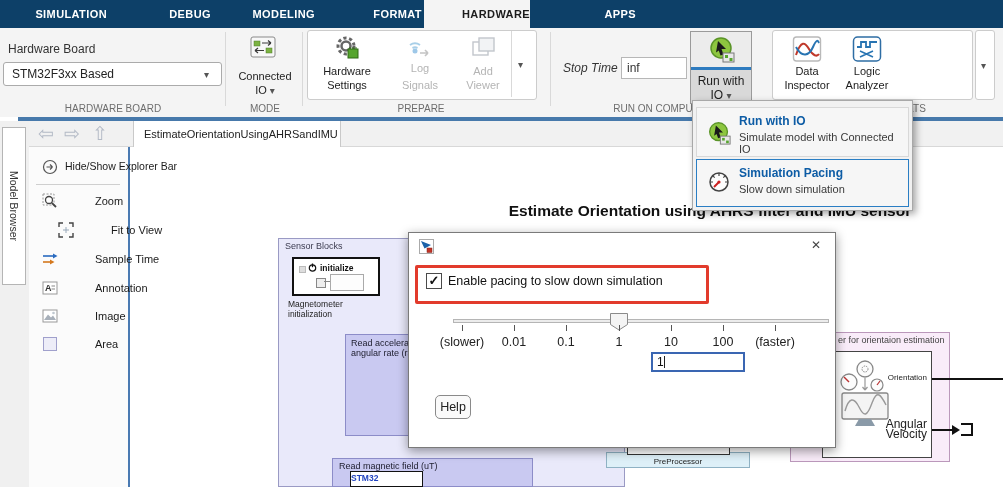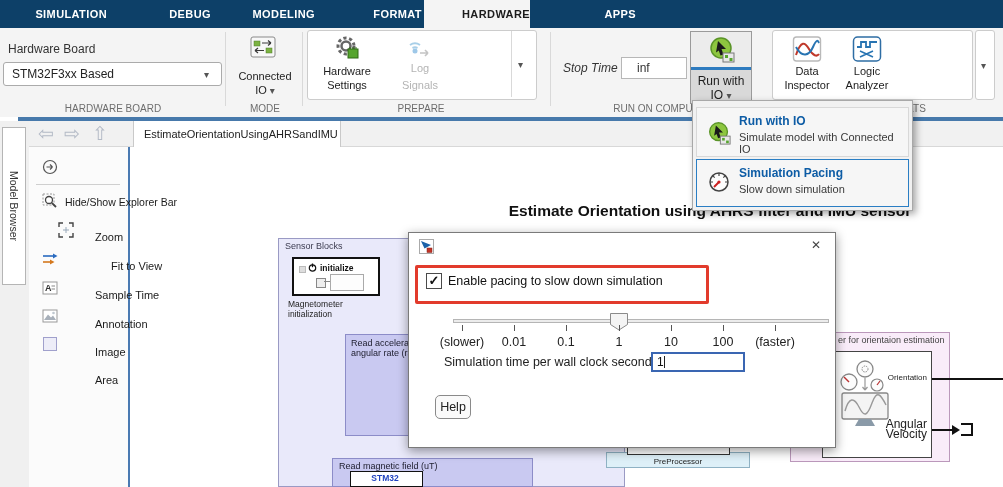--- a/index.html
+++ b/index.html
@@ -21,21 +21,21 @@
   .fld{background:#fff;border:1px solid #b7b7b7;font-size:12px;color:#333;}
   .blueline{left:18px;top:117px;width:985px;height:4px;background:#4779ab;}
   
   .gutter{left:0;top:121px;width:29px;height:366px;background:#f0f0f0;}
   .mbtab{left:2px;top:127px;width:22px;height:156px;background:#fff;border:1px solid #b5b5b5;writing-mode:vertical-rl;font-size:10.5px;color:#333;text-align:center;line-height:22px;}
   .navrow{left:29px;top:121px;width:974px;height:26px;background:#f1f1f1;border-bottom:1px solid #d8d8d8;box-sizing:border-box;}
   .navarrow{top:122px;font-size:19px;color:#b3bac6;line-height:24px;}
   .doctab{left:133px;top:121px;width:208px;height:26px;background:#fff;border-left:1px solid #c9c9c9;border-right:1px solid #c9c9c9;box-sizing:border-box;font-size:11px;color:#222;line-height:26px;padding-left:10px;}
   .palette{left:29px;top:147px;width:99px;height:340px;background:#fbfbfb;}
   .vblue{left:128px;top:147px;width:2px;height:340px;background:#4a7ab2;}
-  .prow-label{left:66px;width:70px;height:17px;line-height:17px;font-size:11px;color:#1a1a1a;margin-top:36px;}
+  .prow-label{left:66px;width:70px;height:17px;line-height:17px;font-size:11px;color:#1a1a1a;}
   .pdivider{left:36px;width:84px;height:1px;background:#cfcfcf;}
   
   .region{box-sizing:border-box;border:1px solid #9a9ac4;background:#e9e9fa;}
   .region-label{font-size:9px;color:#3c3c50;}
   .pblock{box-sizing:border-box;border:1px solid #8c8cc8;background:#c9c9f1;}
   .title{font-size:15.5px;font-weight:bold;color:#111;text-align:center;}
   .sline{background:#111;}
   
   .menu{left:692px;top:100px;width:221px;height:111px;background:#f1f1f1;border:1px solid #a8a8a8;box-shadow:3px 3px 7px rgba(0,0,0,.35);z-index:10;box-sizing:border-box;}
   .mitem{left:3px;width:213px;height:48px;background:#f6f6f6;border:1px solid #d8d8d8;box-sizing:border-box;cursor:default;}
@@ -107,27 +107,35 @@
   </div>
   <div class="abs disabled" style="left:385px;top:33px;width:70px;height:62px;">
     <svg class="abs" style="left:22px;top:2px;" width="26" height="24" viewBox="0 0 26 24">
       <circle cx="8" cy="16" r="2.5" fill="#9ec8e8"></circle>
       <path d="M3 10 a9 9 0 0 1 10 0 M5.5 13 a5.5 5.5 0 0 1 5 0" stroke="#a8cfe8" stroke-width="2" fill="none"></path>
       <path d="M13 18 h8 m0 0 l-3 -3 m3 3 l-3 3" stroke="#c4c4c4" stroke-width="1.6" fill="none"></path>
     </svg>
     <div class="rbtn-l1" style="top:29px;">Log</div>
     <div class="rbtn-l2" style="top:46px;">Signals</div>
   </div>
+  <div class="abs disabled" style="left:455px;top:33px;width:56px;height:62px;">
+    <svg class="abs" style="left:15px;top:2px;" width="26" height="24" viewBox="0 0 26 24">
+      <rect x="3" y="7" width="15" height="13" fill="#fff" stroke="#c2c6cc" stroke-width="1.4"></rect>
+      <rect x="9" y="3" width="15" height="13" fill="#f2f3f5" stroke="#c2c6cc" stroke-width="1.4"></rect>
+    </svg>
+    <div class="rbtn-l1" style="top:32px;">Add</div>
+    <div class="rbtn-l2" style="top:46px;">Viewer</div>
+  </div>
   <div class="abs" style="left:511px;top:31px;width:1px;height:66px;background:#d9d9d9;"></div>
   <div class="abs caret" style="left:518px;top:60px;">▾</div>
   <div class="abs glabel" style="left:346px;width:150px;">PREPARE</div>
   <div class="abs gdiv" style="left:550px;"></div>
 
   <div class="abs" style="left:563px;top:61px;font-size:12px;color:#333;font-style:italic;">Stop Time</div>
-  <div class="abs fld" style="left:621px;top:57px;width:66px;height:22px;line-height:20px;padding-left:15px;box-sizing:border-box;">inf</div>
+  <div class="abs fld" style="left:621px;top:57px;width:66px;height:22px;line-height:20px;padding-left:5px;box-sizing:border-box;">inf</div>
   <div class="abs" style="left:690px;top:31px;width:62px;height:73px;border:1px solid #9a9a9a;box-sizing:border-box;background:#d9d9d9;">
     <div class="abs" style="left:0;top:0;width:60px;height:35px;background:#ececec;">
       <svg class="abs" style="left:17px;top:4px;" width="27" height="27" viewBox="0 0 27 27">
         <circle cx="13" cy="12" r="10" fill="#8dc63f" stroke="#5a9427" stroke-width="1.5"></circle>
         <polygon points="10,5 18,13 13.5,13 15.5,18.5 12.5,19.5 10.8,14.5 8,16.5" fill="#1a1a1a"></polygon>
         <rect x="15" y="17" width="11" height="9" fill="#e8e8e8" stroke="#777"></rect>
         <rect x="17" y="19" width="3" height="3" fill="#56a52e"></rect>
         <rect x="21.5" y="22" width="3" height="3" fill="#56a52e"></rect>
       </svg>
     </div>
@@ -251,21 +259,21 @@
 
   <div class="abs pblock" style="left:345px;top:334px;width:200px;height:102px;z-index:2;">
     <div style="margin:3px 0 0 5px;font-size:9px;color:#223;">Read accelerat</div>
     <div style="margin:0 0 0 5px;font-size:9px;color:#223;">angular rate (ra</div>
   </div>
 
   <div class="abs pblock" style="left:332px;top:458px;width:201px;height:29px;z-index:2;">
     <div style="margin:2px 0 0 6px;font-size:9px;color:#223;">Read magnetic field (uT)</div>
   </div>
   <div class="abs" style="left:350px;top:471px;width:73px;height:16px;background:#fff;border:1.5px solid #111;box-sizing:border-box;z-index:3;">
-    <div style="text-align:center;padding:1px 3px 0 0;font-size:8.5px;font-weight:bold;color:#2244c0;">STM32</div>
+    <div style="text-align:left;padding:1px 3px 0 0;font-size:8.5px;font-weight:bold;color:#2244c0;">STM32</div>
   </div>
 
   <div class="abs" style="left:606px;top:452px;width:144px;height:16px;background:#def0f8;border:1px solid #8fb2c4;box-sizing:border-box;z-index:2;"></div>
   <div class="abs" style="left:627px;top:441px;width:103px;height:14px;background:#fff;border:1.5px solid #333;box-sizing:border-box;z-index:3;"></div>
   <div class="abs" style="left:606px;top:457px;width:144px;text-align:center;font-size:8px;color:#222;z-index:4;">PreProcessor</div>
 
   <div class="abs" style="left:790px;top:332px;width:160px;height:130px;background:#f9ecf9;border:1px solid #bb98bb;box-sizing:border-box;z-index:2;"></div>
   <div class="abs" style="left:838px;top:335px;font-size:9px;color:#444;z-index:2;">er for orientaion estimation</div>
   <div class="abs" style="left:822px;top:351px;width:110px;height:107px;background:#fff;border:1.5px solid #444;box-sizing:border-box;z-index:3;">
     <svg class="abs" style="left:16px;top:7px;" width="52" height="72" viewBox="0 0 52 72">
@@ -339,19 +347,18 @@
     <div class="abs tick" style="left:314px;"></div>
     <div class="abs tick" style="left:366px;"></div>
     <div class="abs slabel" style="left:13px;">(slower)</div>
     <div class="abs slabel" style="left:65px;">0.01</div>
     <div class="abs slabel" style="left:117px;">0.1</div>
     <div class="abs slabel" style="left:170px;">1</div>
     <div class="abs slabel" style="left:222px;">10</div>
     <div class="abs slabel" style="left:274px;">100</div>
     <div class="abs slabel" style="left:326px;">(faster)</div>
 
-    <div class="abs tlabel">Simulation time per wall clock second</div>
     <div class="abs tinput"><span>1</span><span class="caretbar"></span></div>
 
     <div class="abs helpbtn">Help</div>
   </div>
 
 </div>
 
 </body></html>

